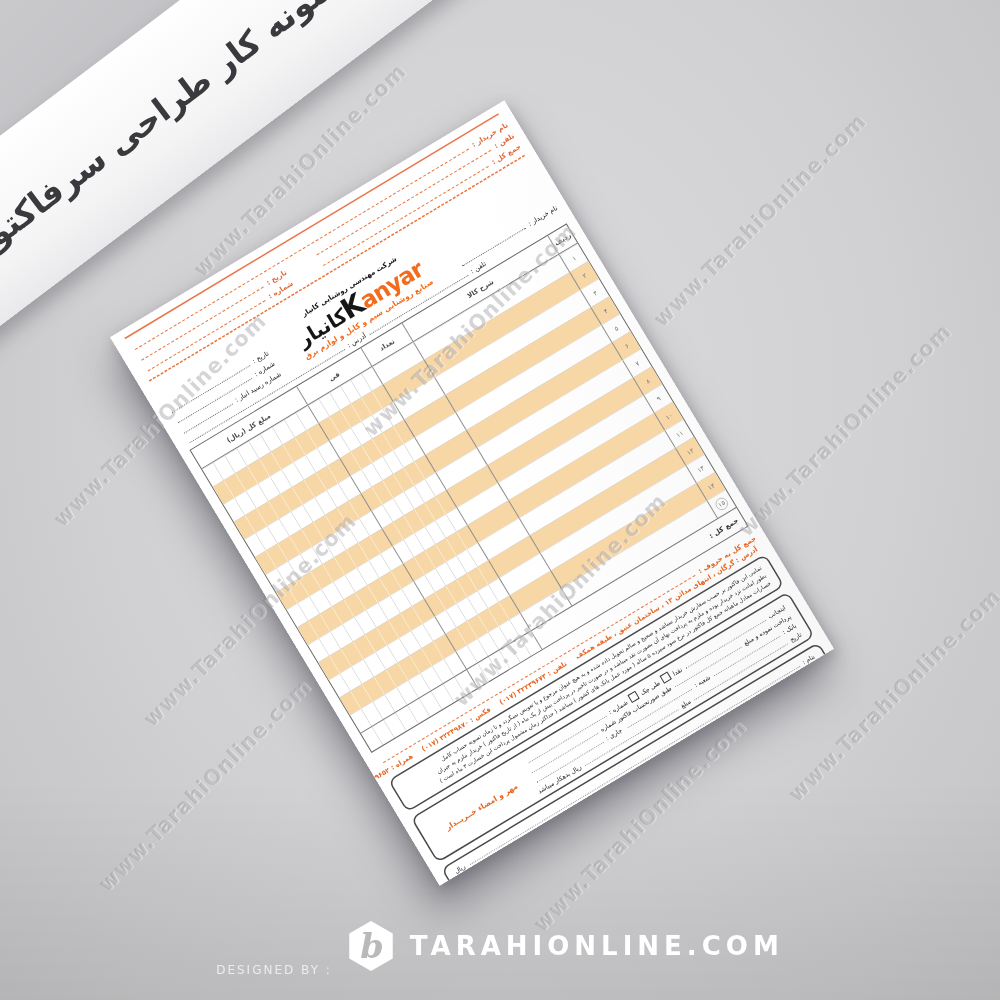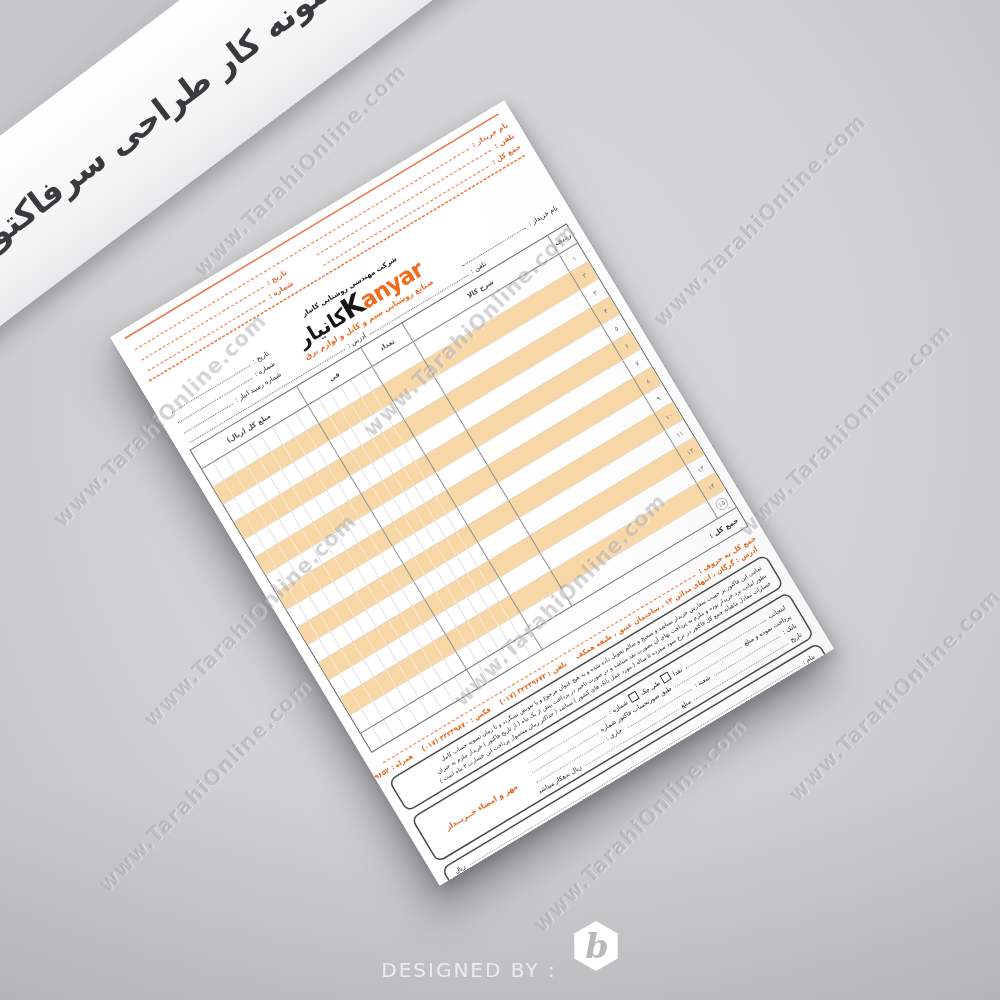--- a/index.html
+++ b/index.html
@@ -97,21 +97,21 @@
   .bottom .sign{text-align:center;}
 
   
   .wm{position:absolute;z-index:5;transform:translate(-50%,-50%) rotate(-45deg);
     font-size:21px;font-weight:600;letter-spacing:1px;color:rgba(116,116,124,.30);
     text-shadow:1px 1px 1px rgba(255,255,255,.45);white-space:nowrap;pointer-events:none;}
 
   
   .footer{position:absolute;left:0;right:0;top:918px;height:56px;z-index:6;
     display:flex;align-items:center;justify-content:center;gap:16px;}
-  .des{font-size:20px;color:#ececee;letter-spacing:2px;margin-top:47px;}
+  .des{font-size:12px;color:#ececee;letter-spacing:2px;margin-top:47px;}
   .hex{width:46px;height:50px;display:flex;}
   .brand{font-size:26px;font-weight:bold;color:#ffffff;letter-spacing:5px;}
 </style>
 </head>
 <body>
 
 <div class="stage">
 
   <div class="paper">
     <div class="topline"></div>
@@ -761,14 +761,15 @@
     </div>
 
   <div class="footer">
     <span class="des">DESIGNED BY :</span>
     <span class="hex">
       <svg viewBox="0 0 40 46" width="46" height="50">
         <polygon points="20,0 40,11.5 40,34.5 20,46 0,34.5 0,11.5" fill="#ffffff"></polygon>
         <text id="hexLetter" x="21" y="34" font-size="31" font-style="italic" font-weight="bold" text-anchor="middle" fill="#b9b9bc" font-family="DejaVu Serif, serif">b</text>
       </svg>
     </span>
+    <span class="brand">TARAHIONLINE.COM</span>
   </div>
 </div>
 
 </body></html>

